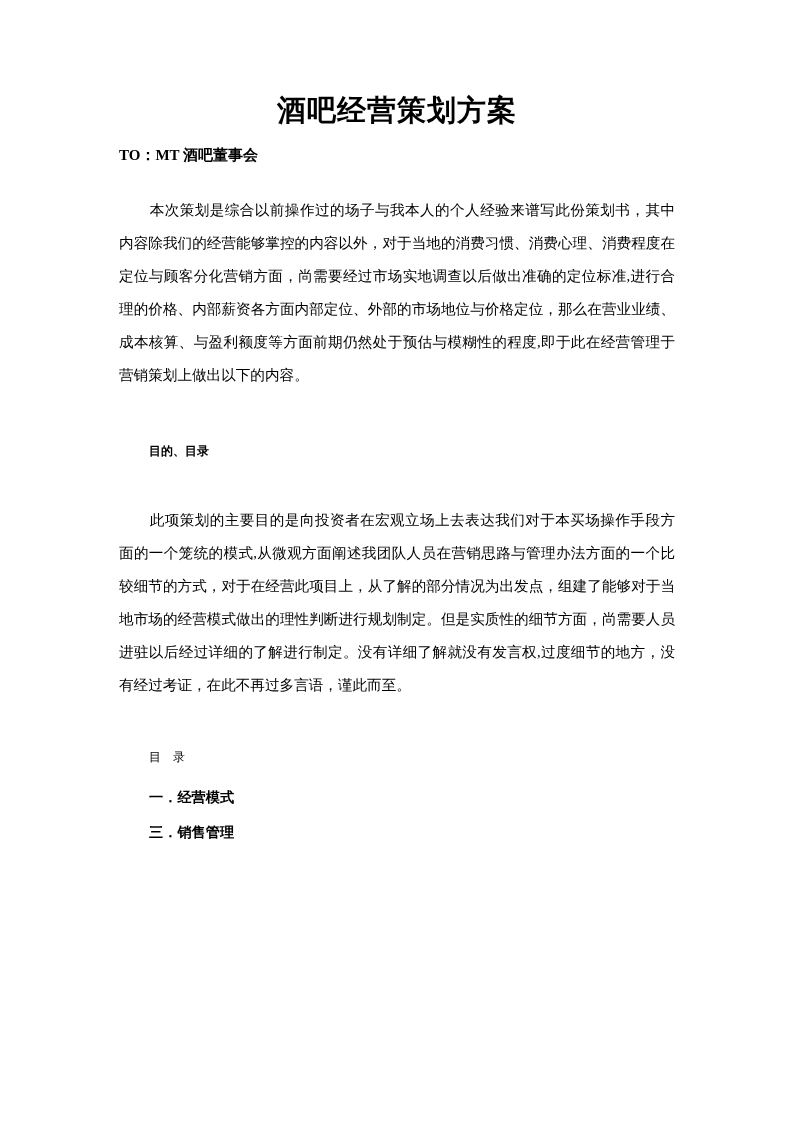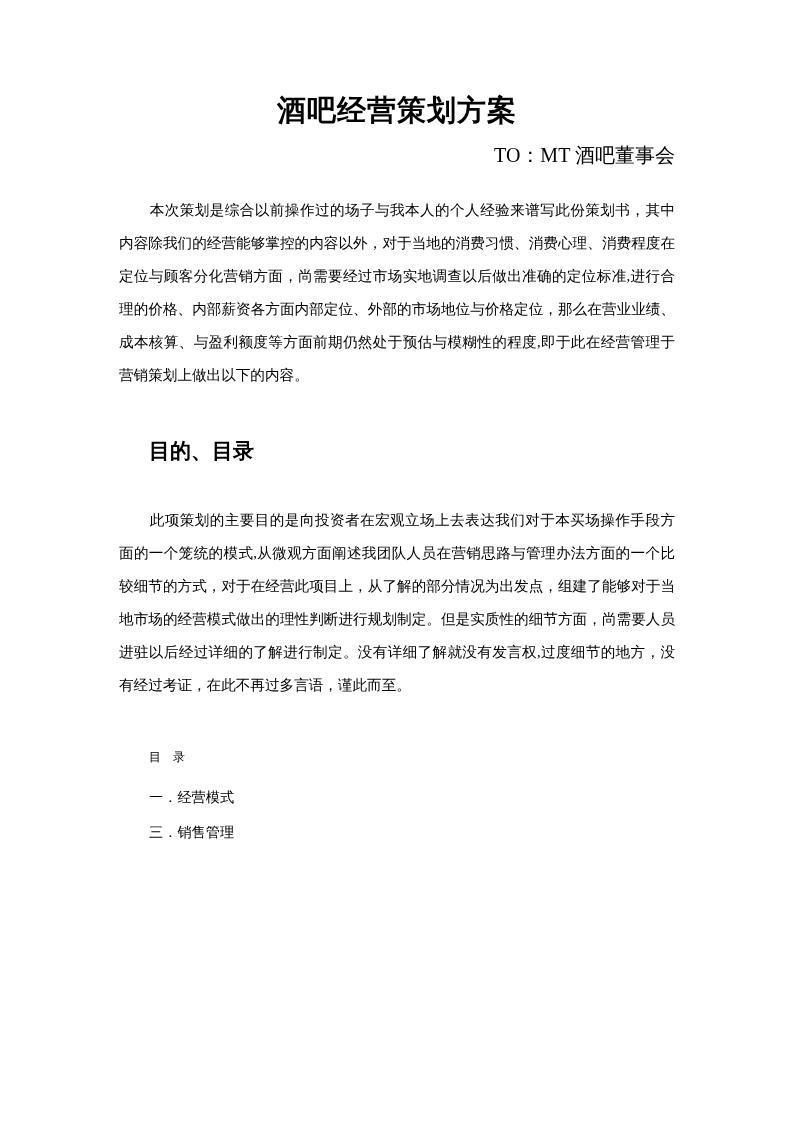--- a/index.html
+++ b/index.html
@@ -23,56 +23,56 @@
   .doc-title {
     margin: 0;
     text-align: center;
     font-size: 29px;
     font-weight: bold;
     line-height: 1.25;
     letter-spacing: 1px;
   }
   .to-line {
     margin: 16px 0 0 0;
-    font-size: 20px;
-    font-weight: normal;
+    font-size: 15px;
+    font-weight: bold;
     line-height: 22px;
-    text-align: right;
   }
   .body-para {
     margin: 28px 0 0 0;
     font-size: 14.6px;
     line-height: 33px;
     text-align: justify;
     text-indent: 2.1em;
   }
   .section-heading {
     margin: 48px 0 0 0;
     padding-left: 30px;
-    font-size: 21px;
+    font-size: 12px;
     font-weight: bold;
     line-height: 22px;
   }
   .para-after-heading {
     margin-top: 42px;
   }
   .toc-title {
     margin: 44px 0 0 0;
     padding-left: 30px;
     font-size: 12px;
     line-height: 22px;
   }
   .toc-list {
     margin-top: 12px;
   }
   .toc-item {
     margin: 0;
     padding-left: 30px;
     font-size: 14.2px;
     line-height: 35px;
+    font-weight: bold;
   }
 </style>
 </head>
 <body>
 
 <div class="page">
   <div class="content">
 
     <h1 class="doc-title">酒吧经营策划方案</h1>
 

